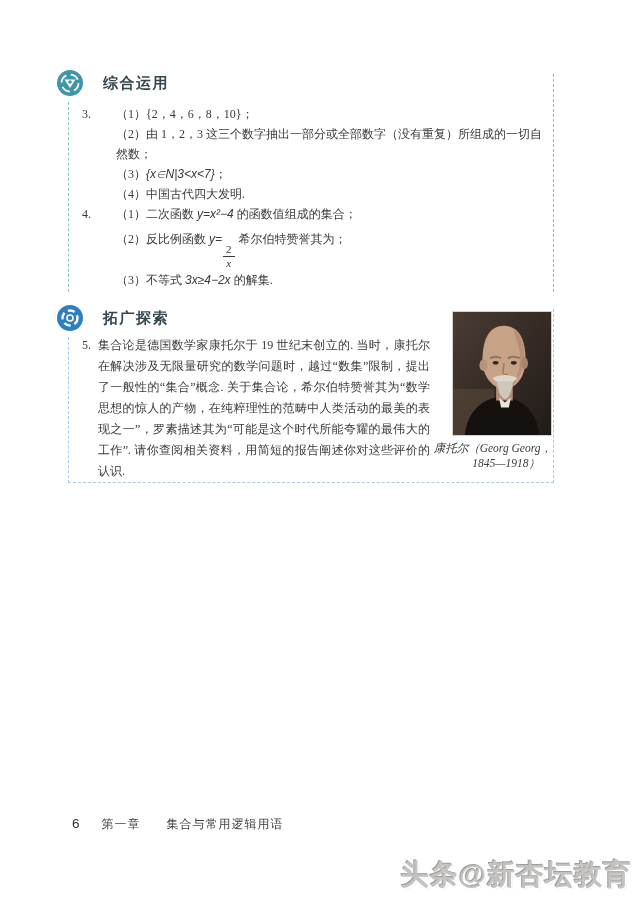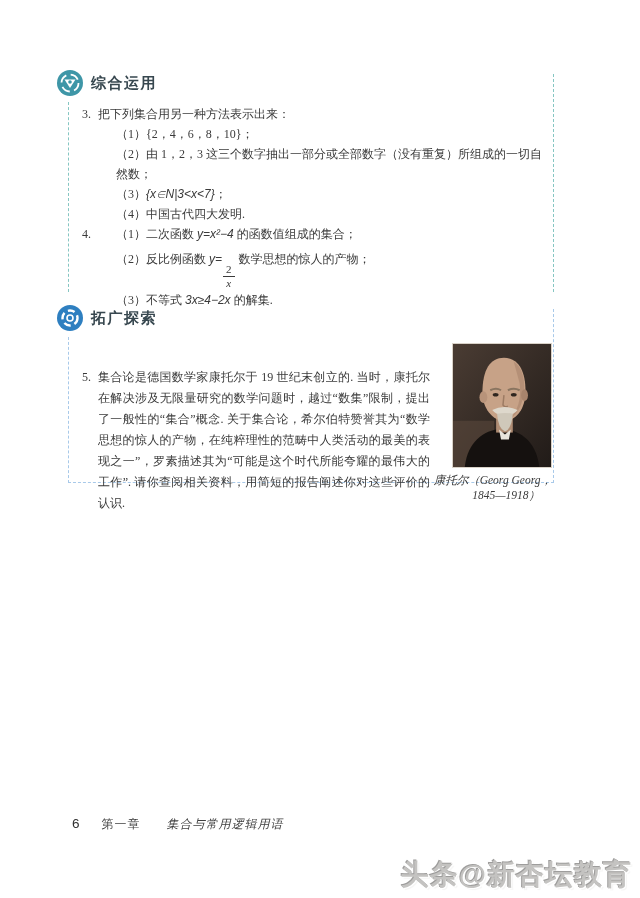--- a/index.html
+++ b/index.html
@@ -16,21 +16,21 @@
   .sec1{top:70px;height:222px;}
   .sec2{top:305px;height:178px;text-decoration:underline;}
   .vl,.hl{position:absolute;}
   .sec1 .vl-left{left:0;top:32px;bottom:0;border-left:1.5px dashed #85c6c2;}
   .sec1 .vl-right{right:0;top:4px;bottom:0;border-right:1.5px dashed #85c6c2;}
   .sec2 .vl-left{left:0;top:32px;bottom:0;border-left:1.5px dashed #a8c9e9;}
   .sec2 .vl-right{right:0;top:4px;bottom:0;border-right:1.5px dashed #a8c9e9;}
   .sec2 .hl-bottom{left:0;right:0;bottom:0;border-bottom:1.5px dashed #a8c9e9;}
 
   
-  .sec-head{position:absolute;top:0;left:-11px;display:flex;align-items:center;gap:8px;}
+  .sec-head{position:absolute;top:0;left:-11px;display:flex;align-items:center;gap:20px;}
   .sec-icon{width:26px;height:26px;display:block;}
   .sec-title{
     font-family:"Liberation Sans","DejaVu Sans",sans-serif;
     font-weight:bold;font-size:15px;color:#37474f;letter-spacing:1.5px;
   }
 
   
   .sec-content{position:absolute;left:14px;right:2px;top:34px;font-size:12px;line-height:20px;color:#3a3a3a;}
   .sec2 .sec-content{top:30px;line-height:21px;}
   .problem{position:relative;padding-left:16px;}
@@ -41,34 +41,34 @@
   .frac{
     display:inline-flex;flex-direction:column;align-items:center;
     vertical-align:-0.95em;line-height:1.15;font-size:11px;
     font-style:italic;font-family:"Liberation Serif","DejaVu Serif",serif;
     margin:0 1px;
   }
   .frac .num{border-bottom:1px solid #3a3a3a;padding:0 3px;font-style:normal;}
   .frac .den{padding:0 3px;}
 
   
-  .p5text{text-align:justify;margin-top:32px;}
+  .p5text{text-align:justify;}
   .photo-wrap{float:right;width:112px;margin:-24px 0 0 10px;}
   .photo{width:100px;height:125px;margin-left:12px;display:block;border:1px solid #d9d2c8;background:#2a2220;}
   .caption{
     width:150px;margin-left:-38px;margin-top:5px;
     text-align:right;font-style:italic;font-size:11.5px;line-height:15px;color:#3c3c3c;
   }
   .caption .l2{padding-right:12px;}
 
   
   .footer{position:absolute;left:72px;top:816px;display:flex;align-items:baseline;font-size:12px;color:#3f3f3f;}
   .footer .pg{font-family:"Liberation Sans","DejaVu Sans",sans-serif;font-size:13.5px;margin-right:22px;color:#2f2f2f;}
   .footer .ch{margin-right:26px;letter-spacing:1px;}
-  .footer .ct{letter-spacing:1px;font-style:italic;}
+  .footer .ct{letter-spacing:1px;}
   .watermark{
     position:absolute;right:8px;top:856px;
     font-family:"Liberation Sans","DejaVu Sans",sans-serif;
     font-weight:bold;font-size:28px;letter-spacing:1px;
     color:#c4c3c1;
     text-shadow:-1px -1px 0 #9e9d9c, 1px 1px 0 #ffffff, 2px 2px 1px #f5f5f4;
   }
 </style>
 </head>
 <body>
@@ -86,21 +86,20 @@
         <path d="M7.5 9.5 h11 l-5.5 8.5 z" fill="#ffffff"></path>
         <circle cx="13" cy="12" r="1.8" fill="#3e96a7"></circle>
       </svg>
       <span class="sec-title">综合运用</span>
     </div>
 
     <div class="sec-content">
 
       <div class="problem">
         <span class="pnum">3.</span>
-        <div>把下列集合用另一种方法表示出来：</div>
         <div class="item">
           <span>（1）</span><span>{2，4，6，8，10}；</span>
         </div>
         <div class="item">
           <span>（2）</span><span>由 1，2，3 这三个数字抽出一部分或全部数字（没有重复）所组成的一切自然数；</span>
         </div>
         <div class="item">
           <span>（3）</span><span class="math">{x∈N|3&lt;x&lt;7}</span><span>；</span>
         </div>
         <div class="item">
@@ -110,21 +109,21 @@
 
       <div class="problem">
         <span class="pnum">4.</span>
         <div class="item">
           <span>（1）</span><span>二次函数 </span><span class="math">y=x²−4</span><span> 的函数值组成的集合；</span>
         </div>
         <div class="item item-tall">
           <span>（2）</span><span>反比例函数 </span><span class="math">y=</span><span class="frac">
               <span class="num">2</span>
               <span class="den">x</span>
-            </span><span> 数学思想的惊人的产物；</span>
+            </span><span> 希尔伯特赞誉其为；</span>
         </div>
         <div class="item">
           <span>（3）</span><span>不等式 </span><span class="math">3x≥4−2x</span><span> 的解集.</span>
         </div>
       </div>
     </div>
   </section>
 
   <section class="sec sec2">
     <div class="vl vl-left"></div>

